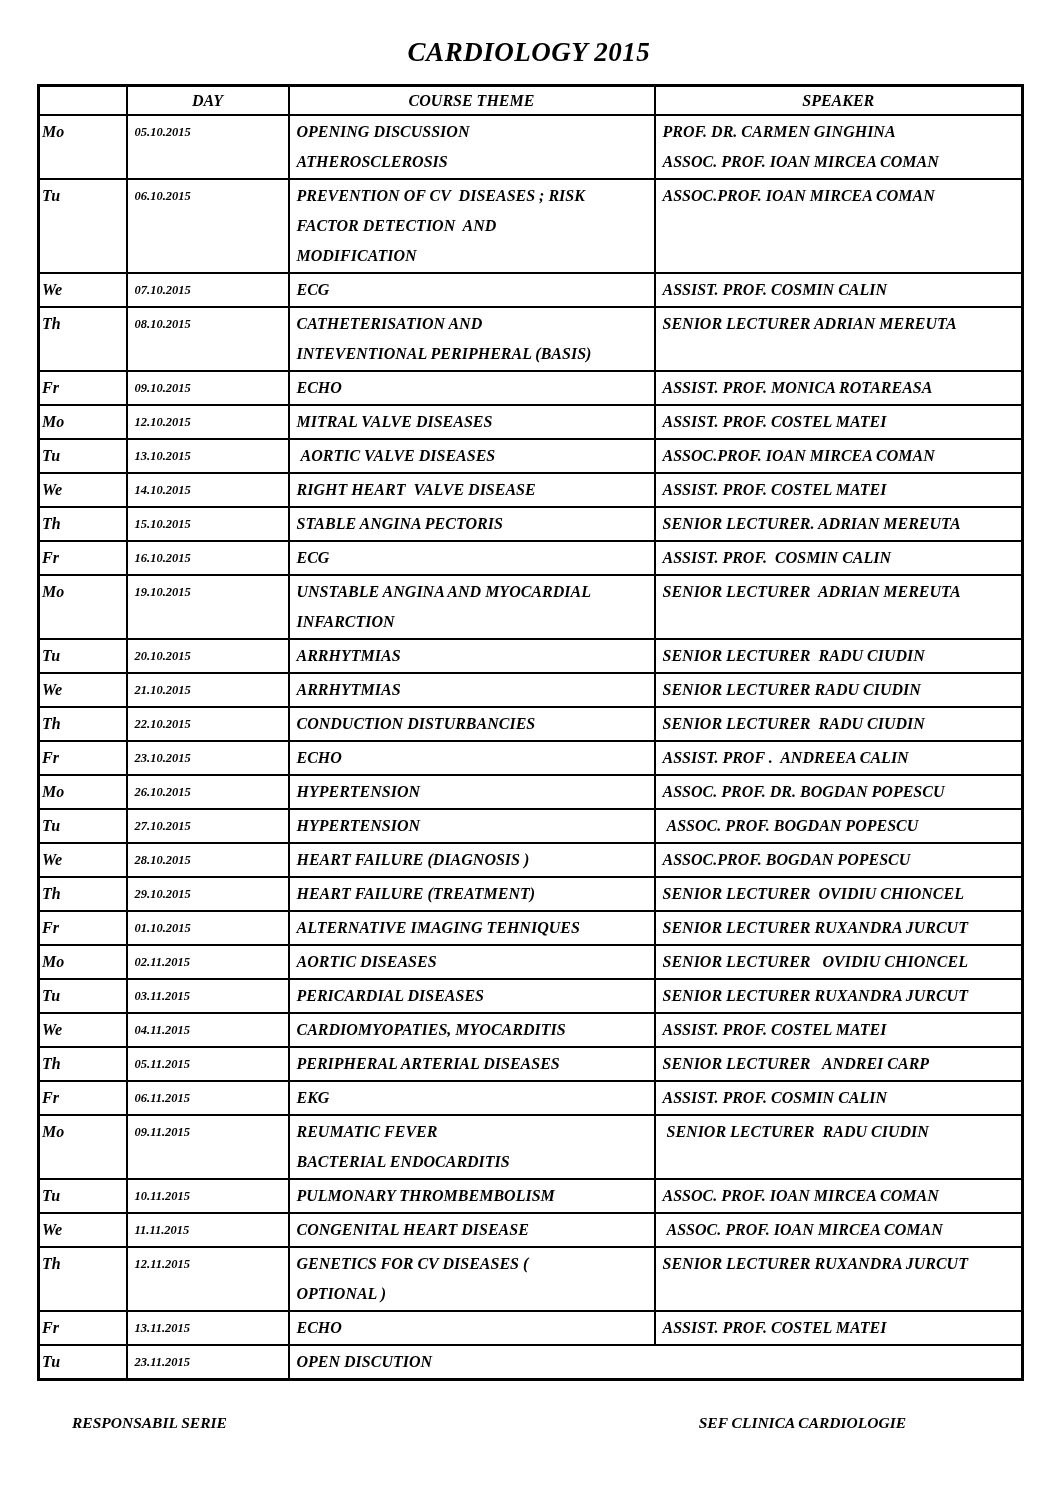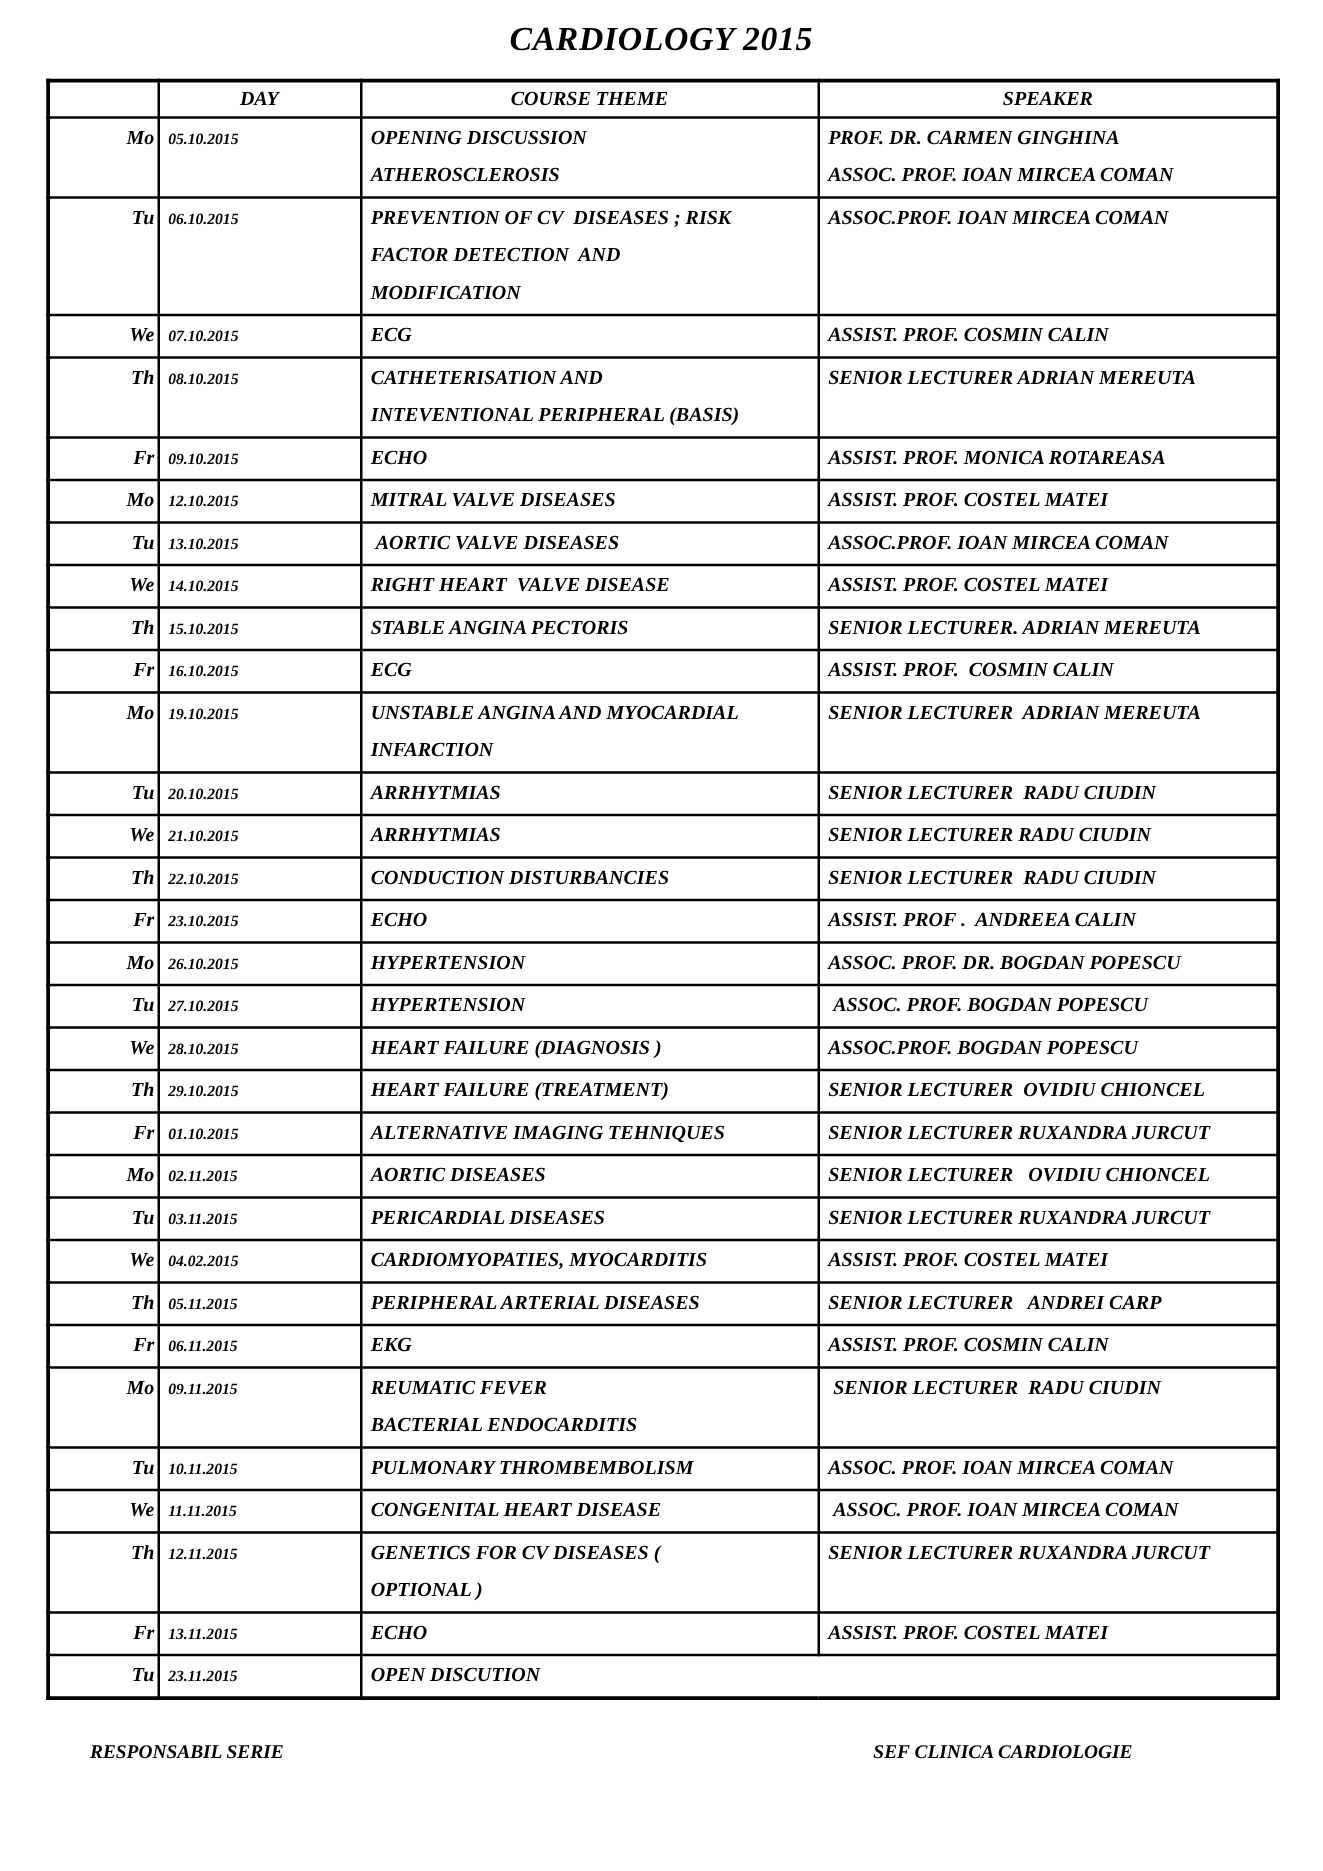--- a/index.html
+++ b/index.html
@@ -9,21 +9,21 @@
   }
   body {
     width: 1058px;
     height: 1497px;
     position: relative;
     color: #000000;
     font-family: "Liberation Serif", serif;
     overflow: hidden;
   }
   .page-title {
-    margin: 15px 0 16px 0;
+    margin: 36px 0 16px 0;
     font-size: 27px;
     font-weight: bold;
     font-style: italic;
     text-align: center;
     letter-spacing: 0.5px;
     line-height: 32px;
   }
   table.schedule {
     border-collapse: collapse;
     table-layout: fixed;
@@ -49,21 +49,21 @@
     line-height: 23px;
     white-space: pre-wrap;
   }
   td {
     font-size: 16px;
     line-height: 30px;
     padding: 1px 6px 1px 7px;
     white-space: pre-wrap;
   }
   td.dow {
-    text-align: right;
+    text-align: left;
     padding-left: 2px;
     padding-right: 2px;
   }
   td.date {
     font-size: 12.5px;
   }
   .footer {
     margin-top: 33px;
     display: flex;
     align-items: baseline;
@@ -230,21 +230,21 @@
       <td class="speaker">SENIOR LECTURER   OVIDIU CHIONCEL</td>
     </tr>
         <tr>
       <td class="dow">Tu</td>
       <td class="date">03.11.2015</td>
       <td class="theme">PERICARDIAL DISEASES</td>
       <td class="speaker">SENIOR LECTURER RUXANDRA JURCUT</td>
     </tr>
         <tr>
       <td class="dow">We</td>
-      <td class="date">04.02.2015</td>
+      <td class="date">04.11.2015</td>
       <td class="theme">CARDIOMYOPATIES, MYOCARDITIS</td>
       <td class="speaker">ASSIST. PROF. COSTEL MATEI</td>
     </tr>
         <tr>
       <td class="dow">Th</td>
       <td class="date">05.11.2015</td>
       <td class="theme">PERIPHERAL ARTERIAL DISEASES</td>
       <td class="speaker">SENIOR LECTURER   ANDREI CARP</td>
     </tr>
         <tr>

